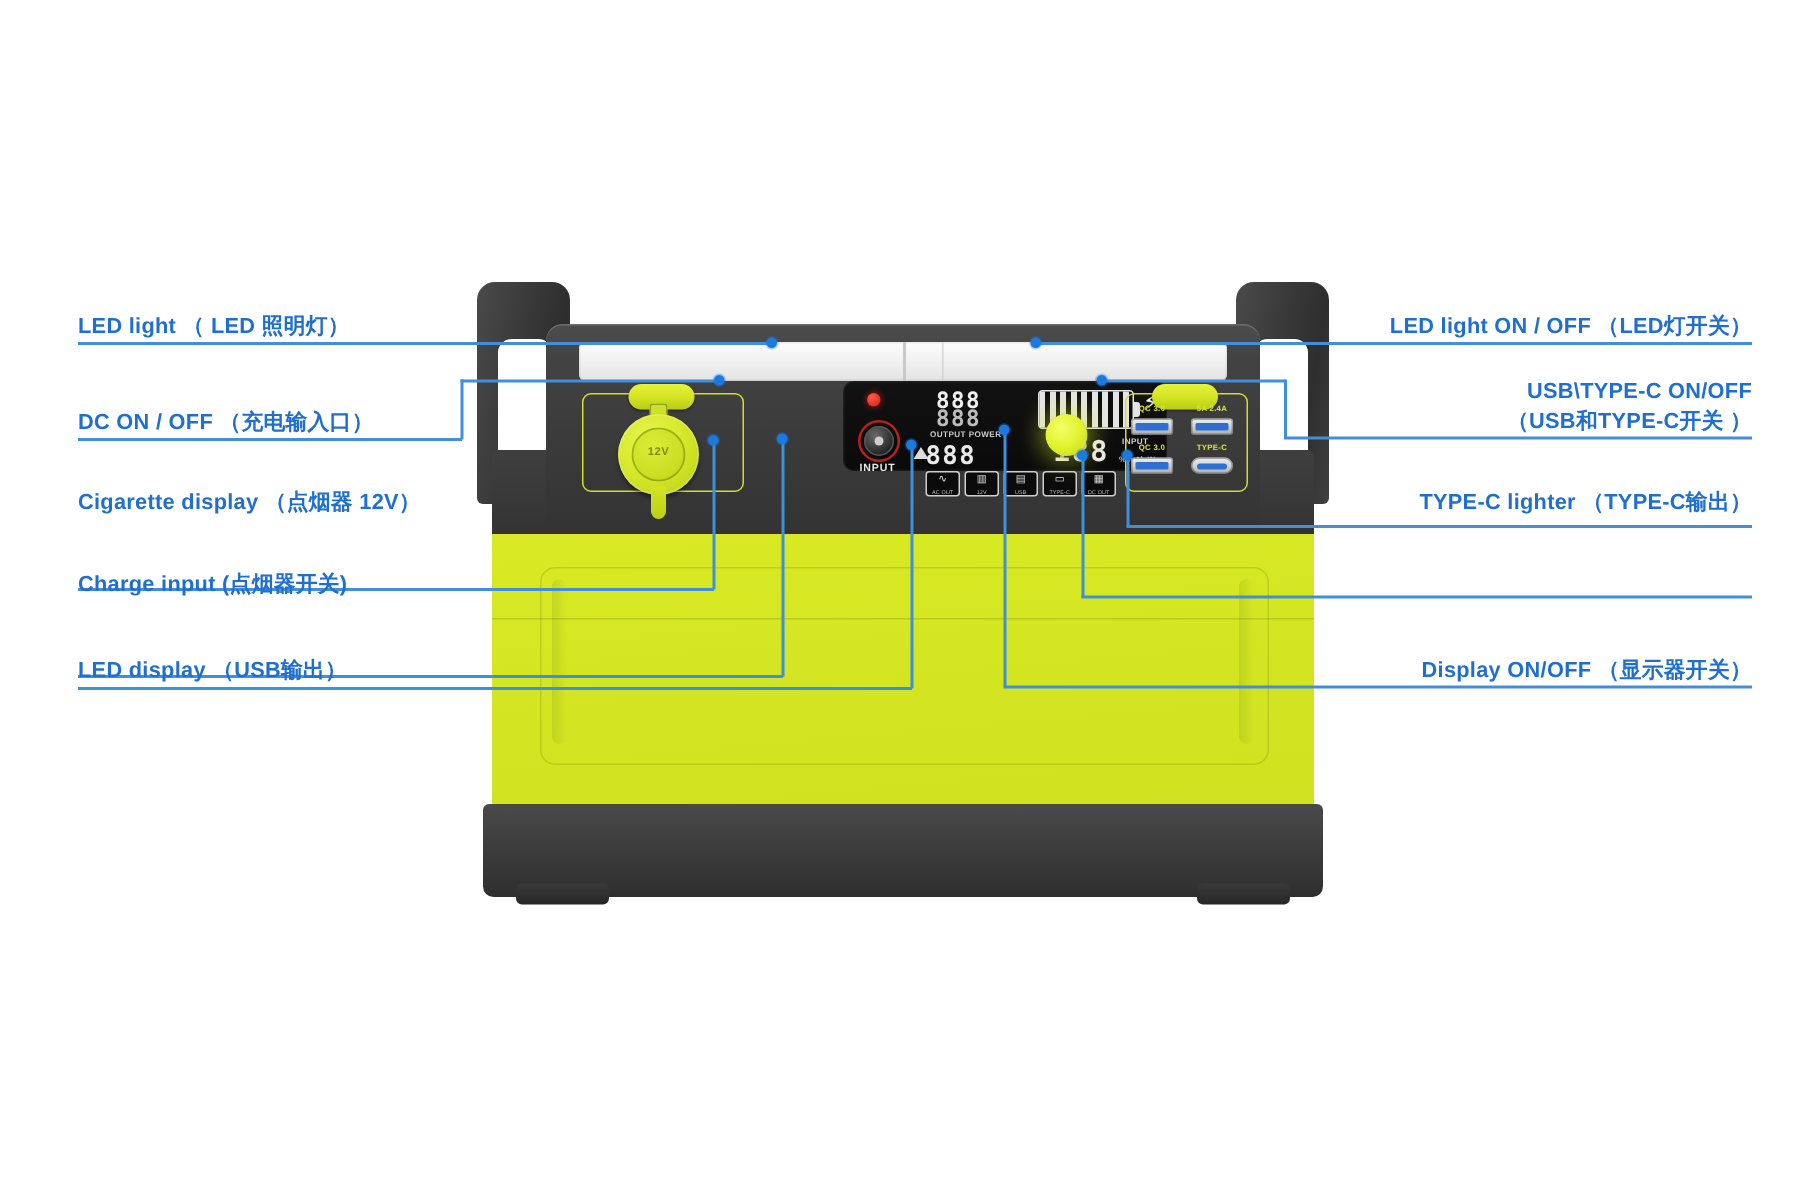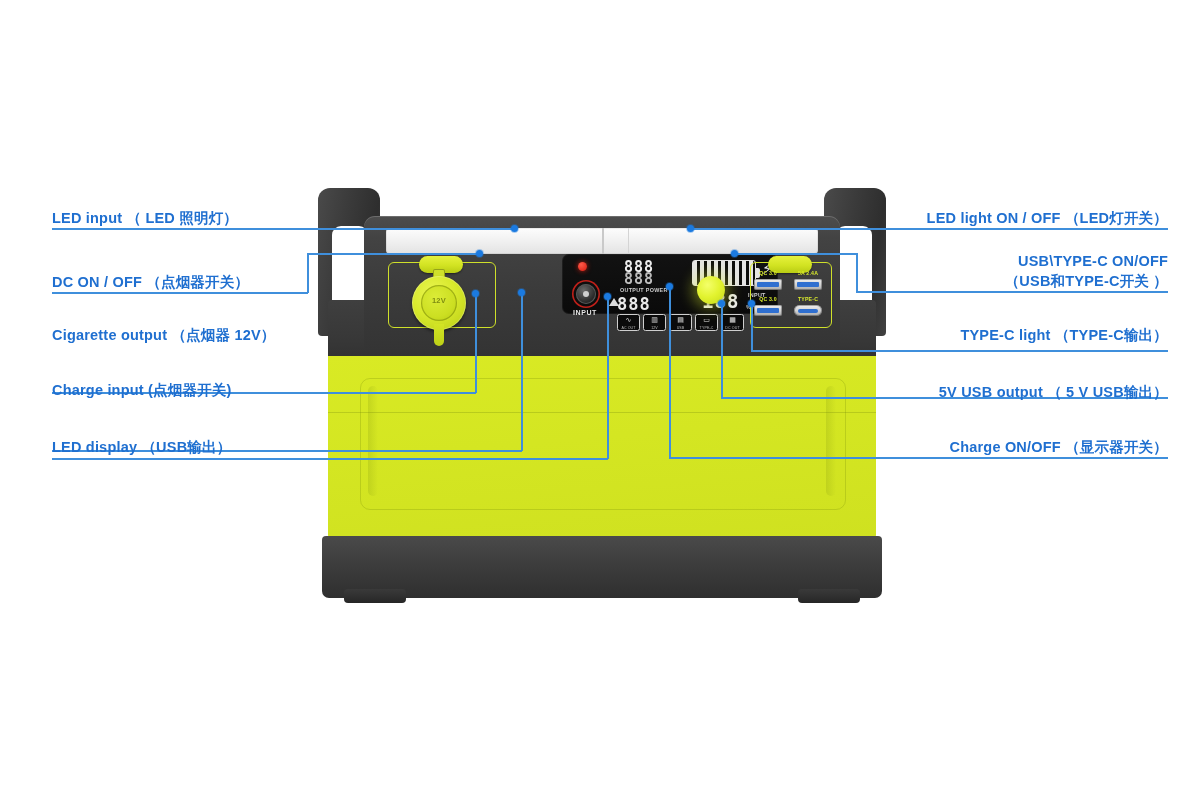--- a/index.html
+++ b/index.html
@@ -398,30 +398,29 @@
   <div class="dot" style="left:748px;top:300px;"></div>
 
   <div class="lead v" style="left:721px;top:303px;height:95px;"></div>
   <div class="lead h" style="left:721px;top:397px;width:447px;"></div>
   <div class="dot" style="left:718px;top:300px;"></div>
 
   <div class="lead v" style="left:669px;top:286px;height:172px;"></div>
   <div class="lead h" style="left:669px;top:457px;width:499px;"></div>
   <div class="dot" style="left:666px;top:283px;"></div>
 
-  <div class="label left" style="top:209px;">LED input （ LED 照明灯）</div>
-  <div class="label left" style="top:273px;">DC  ON / OFF （点烟器开关）</div>
-  <div class="label left" style="top:326px;">Cigarette output （点烟器 12V）</div>
+  <div class="label left" style="top:209px;">LED light （ LED 照明灯）</div>
+  <div class="label left" style="top:273px;">DC  ON / OFF （充电输入口）</div>
+  <div class="label left" style="top:326px;">Cigarette display （点烟器 12V）</div>
   <div class="label left" style="top:381px;">Charge input (点烟器开关)</div>
   <div class="label left" style="top:438px;">LED display （USB输出）</div>
 
   <div class="label right" style="top:252px;">
     <div>USB\TYPE-C  ON/OFF</div>
     <div class="cn">（USB和TYPE-C开关 ）</div>
   </div>
 
   <div class="label right" style="top:209px;">LED light ON / OFF （LED灯开关）</div>
 
-  <div class="label right" style="top:326px;">TYPE-C  light （TYPE-C输出）</div>
-  <div class="label right" style="top:383px;">5V  USB output （ 5 V  USB输出）</div>
-  <div class="label right" style="top:438px;">Charge ON/OFF  （显示器开关）</div>
+  <div class="label right" style="top:326px;">TYPE-C  lighter （TYPE-C输出）</div>
+  <div class="label right" style="top:438px;">Display ON/OFF  （显示器开关）</div>
 
 </div>
 
 </body></html>

